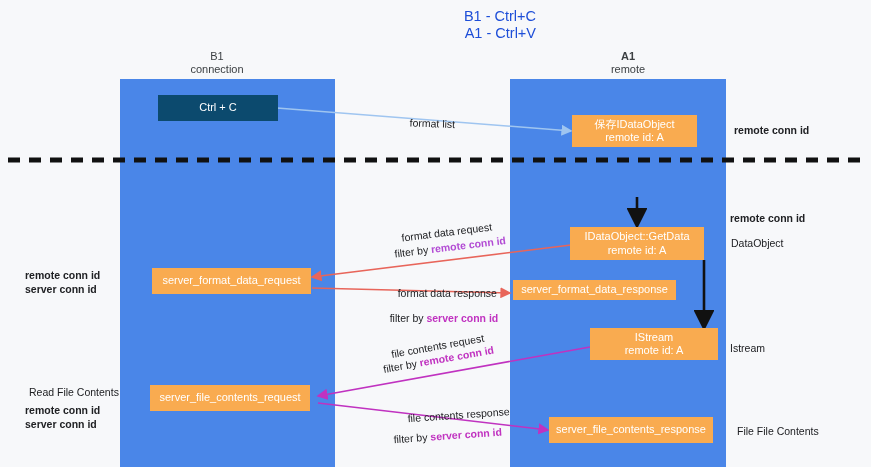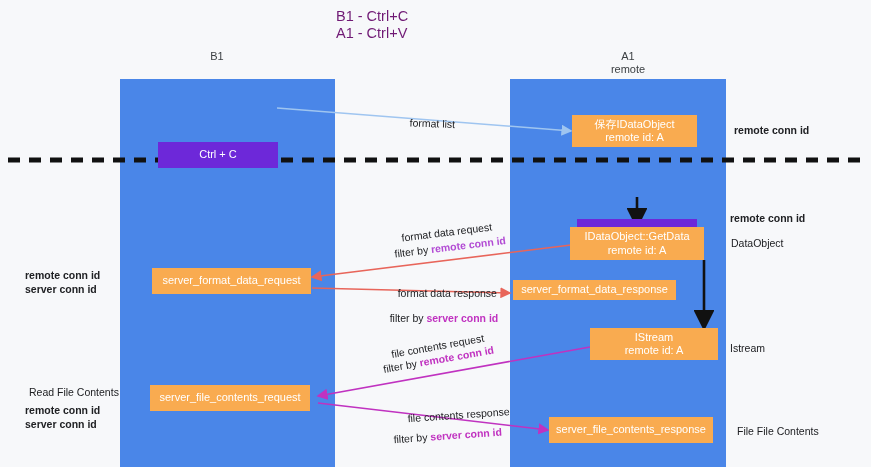--- a/index.html
+++ b/index.html
@@ -11,36 +11,36 @@
     position:relative;
     color:#3c4043;
   }
   #stage{position:absolute;inset:0;}
 
   
   .lane{position:absolute;background:#4a86e8;}
 
   
   .title{
-    position:absolute;text-align:left;font-size:14.5px;line-height:17px;
-    color:#701a75;white-space:pre;
+    position:absolute;text-align:right;font-size:14.5px;line-height:17px;
+    color:#1d4ed8;white-space:pre;
   }
   .colhead{
     position:absolute;text-align:center;font-size:11px;line-height:13px;
     color:#3c4043;white-space:pre;
   }
 
   
   .node{
     position:absolute;display:flex;flex-direction:column;
     align-items:center;justify-content:center;
     font-size:11px;line-height:13.5px;color:#ffffff;text-align:center;
     box-sizing:border-box;white-space:pre-line;
   }
-  .node.green{background:#6d28d9;margin-top:47px;}
+  .node.green{background:#0c4a6e;}
   .node.orange{background:#f9ab50;}
 
   
   .lbl{position:absolute;font-size:10.5px;line-height:13px;color:#202124;white-space:pre;}
   .lbl.tilt{transform-origin:left center;}
   .purple{color:#b24bd4;font-weight:bold;}
   .green-t{color:#6aa84f;font-weight:bold;}
   .magenta{color:#c032c0;font-weight:bold;}
   .sidelbl{position:absolute;font-size:10.5px;line-height:15px;color:#202124;white-space:pre;}
 
@@ -48,22 +48,23 @@
 </style>
 </head>
 <body>
 
 <div id="stage">
 
   <div class="title" style="left:336px;top:8px;width:200px;">B1 - Ctrl+C</div>
   <div class="title" style="left:336px;top:25px;width:200px;">A1 - Ctrl+V</div>
 
   <div class="colhead" style="left:138px;top:50px;width:158px;">B1</div>
+  <div class="colhead" style="left:138px;top:63px;width:158px;">connection</div>
 
-  <div class="colhead" style="left:549px;top:50px;width:158px;">A1</div>
+  <div class="colhead" style="left:549px;top:50px;width:158px;font-weight:bold;">A1</div>
   <div class="colhead" style="left:549px;top:63px;width:158px;">remote</div>
 
   <div class="lane" style="left:120px;top:79px;width:215px;height:388px;"></div>
   <div class="lane" style="left:510px;top:79px;width:216px;height:388px;"></div>
 
   <svg class="overlay" viewBox="0 0 871 467">
     <defs>
       <marker id="ar-blue" markerWidth="7" markerHeight="7" refX="6" refY="3.5" orient="auto">
         <path d="M0,0 L7,3.5 L0,7 z" fill="#9fc5f0"></path>
       </marker>
@@ -97,23 +98,20 @@
 
   <div class="node green" style="left:158px;top:95px;width:120px;height:26px;">
     <span>Ctrl + C</span>
   </div>
 
   <div class="node orange" style="left:572px;top:115px;width:125px;height:32px;">
     <span>保存IDataObject</span>
     <span>remote id: A</span>
   </div>
 
-  <div class="node green" style="left:577px;top:172px;width:120px;height:26px;">
-    <span>Ctrl + V</span>
-  </div>
 
   <div class="node orange" style="left:570px;top:227px;width:134px;height:33px;">
     <span>IDataObject::GetData</span>
     <span>remote id: A</span>
   </div>
 
   <div class="node orange" style="left:152px;top:268px;width:159px;height:26px;">
     <span>server_format_data_request</span>
   </div>
 

